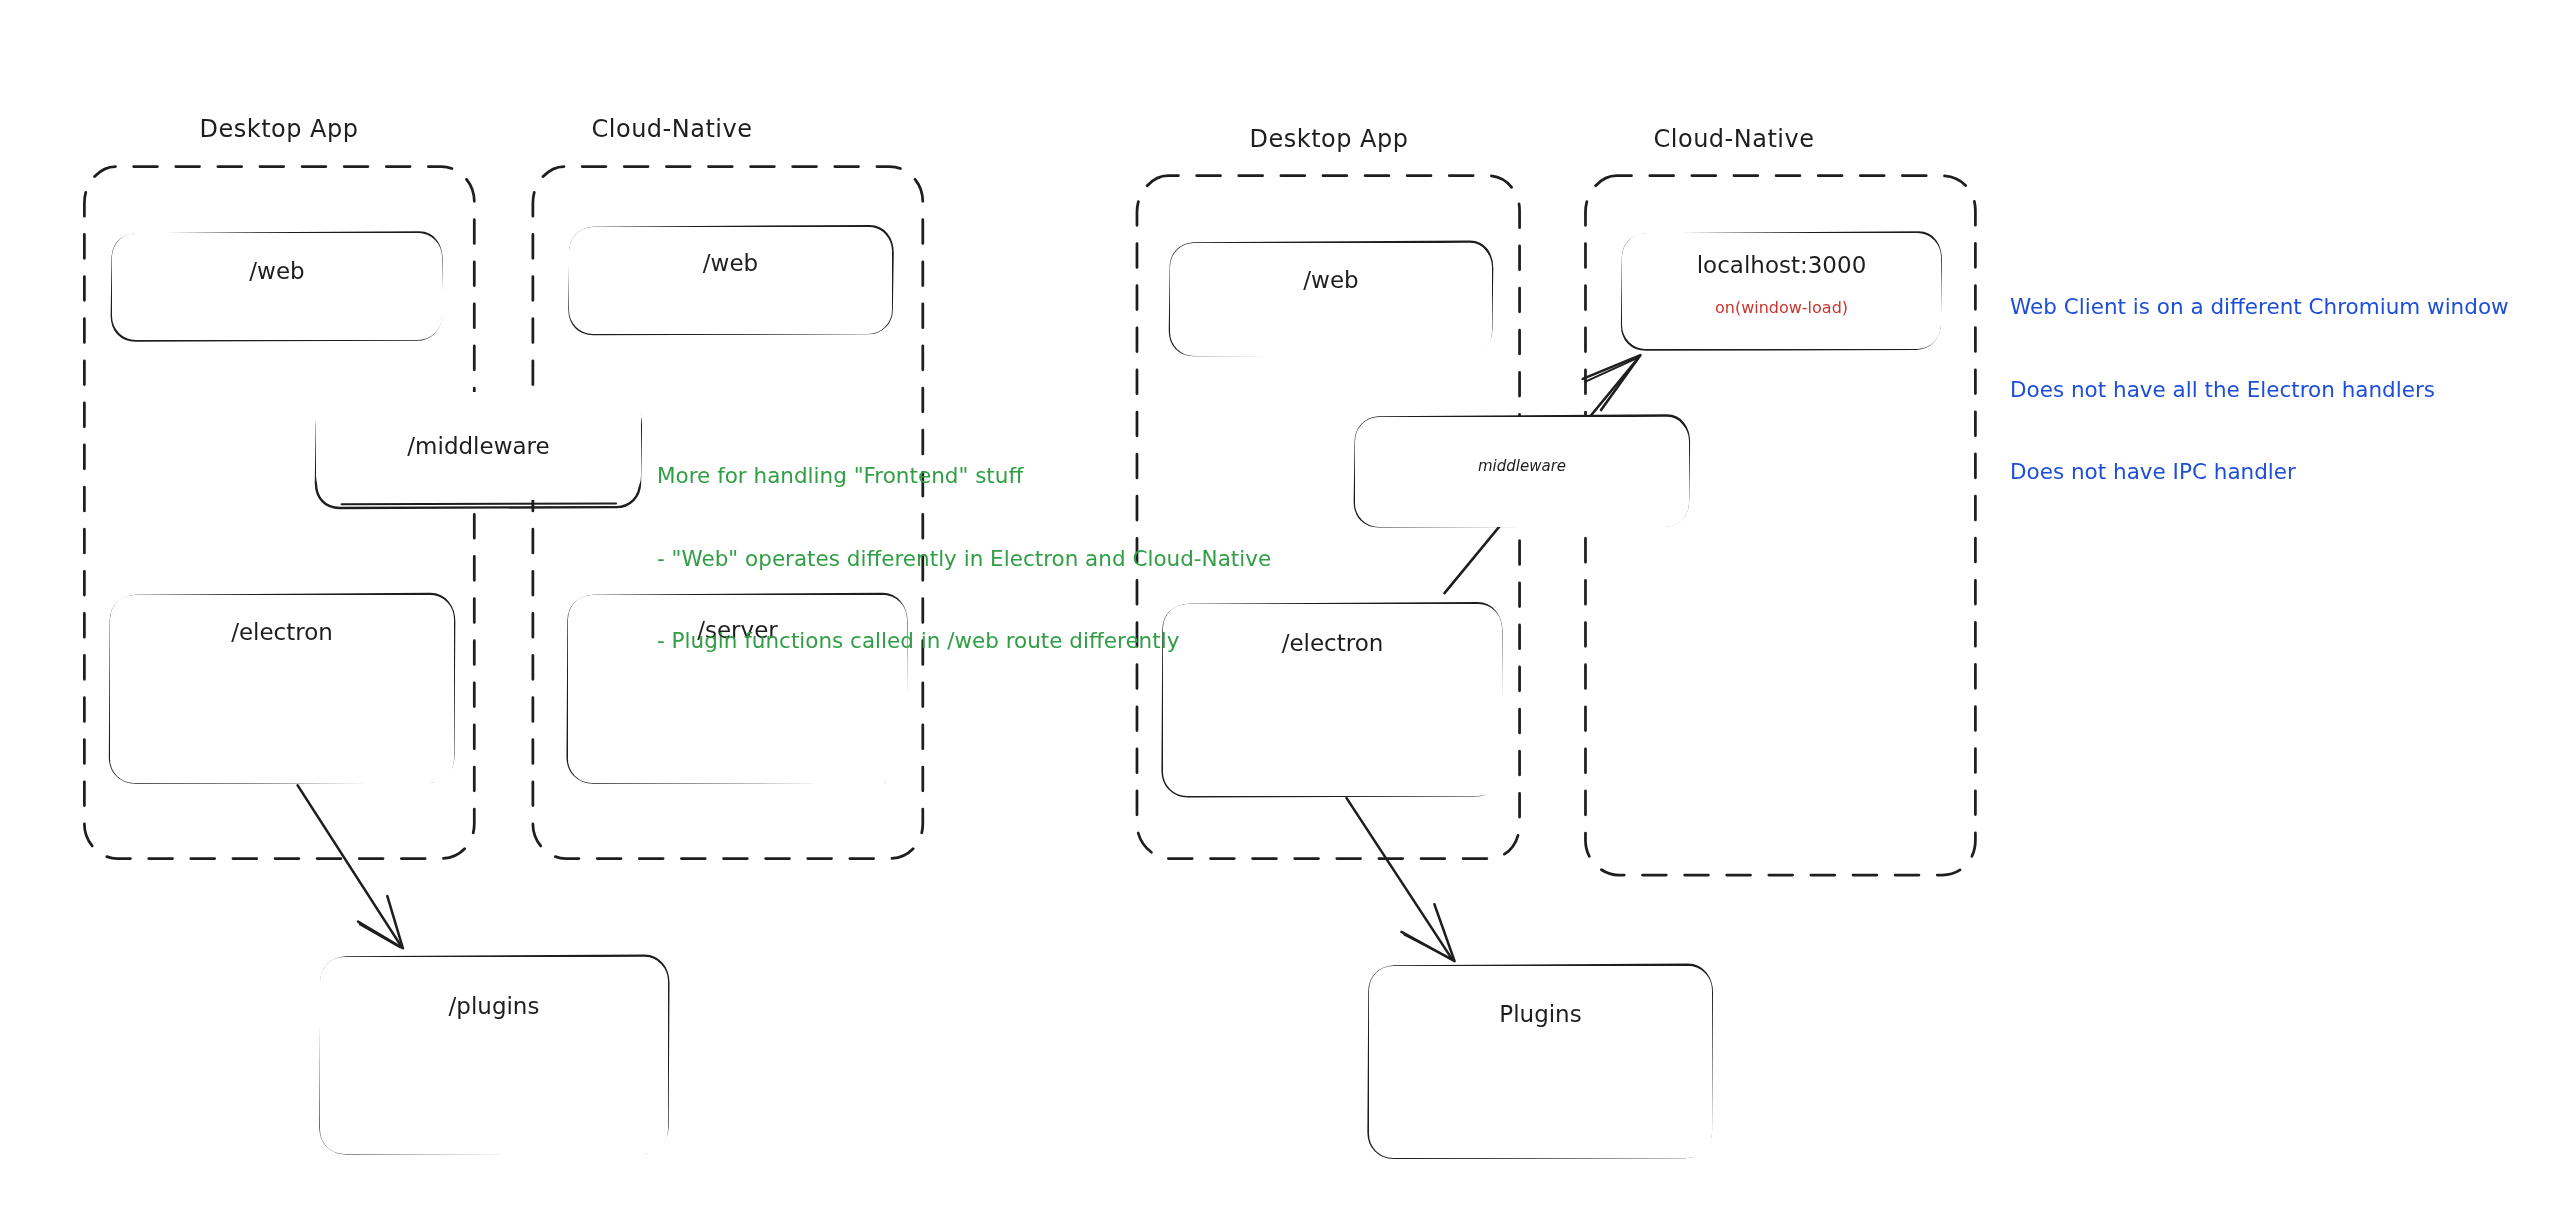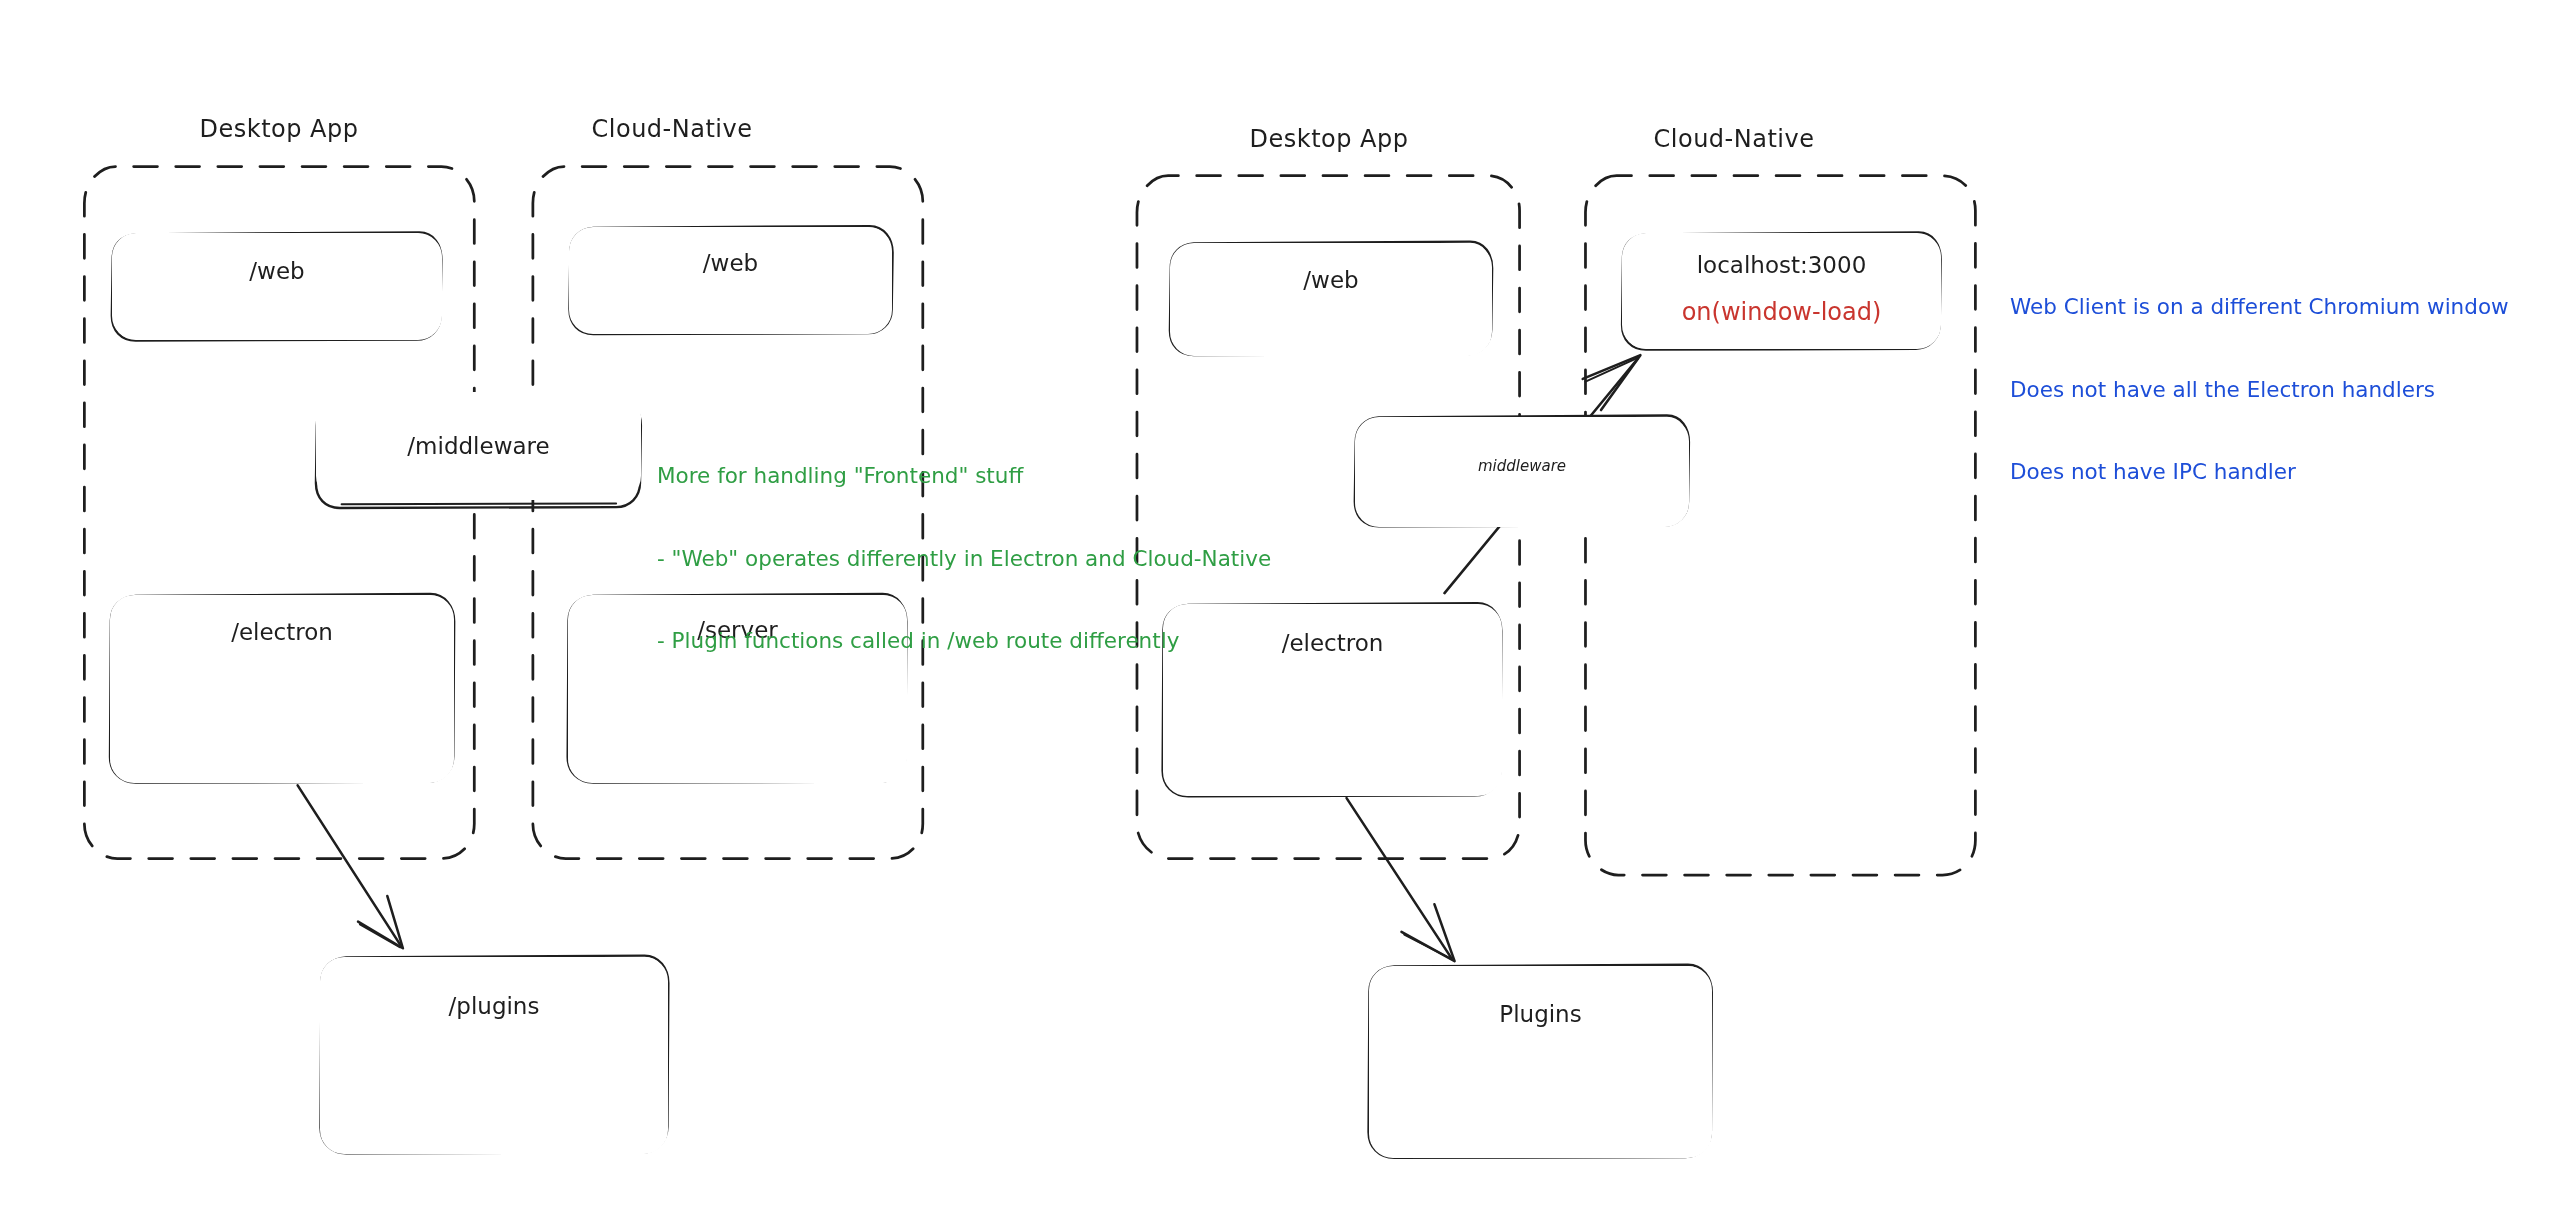--- a/index.html
+++ b/index.html
@@ -50,21 +50,21 @@
     font-size: 23px;
     color: #1e1e1e;
     white-space: nowrap;
   }
   .node .node-sublabel {
     position: absolute;
     left: 0;
     right: 0;
     text-align: center;
     font-family: "DejaVu Sans", sans-serif;
-    font-size: 24px;
+    font-size: 16px;
     white-space: nowrap;
   }
   .label-red { color: #c9352e; }
   .label-dark { color: #1e1e1e; }
 
   
   .annotation {
     position: absolute;
     font-family: "DejaVu Sans", sans-serif;
     font-size: 21.5px;

